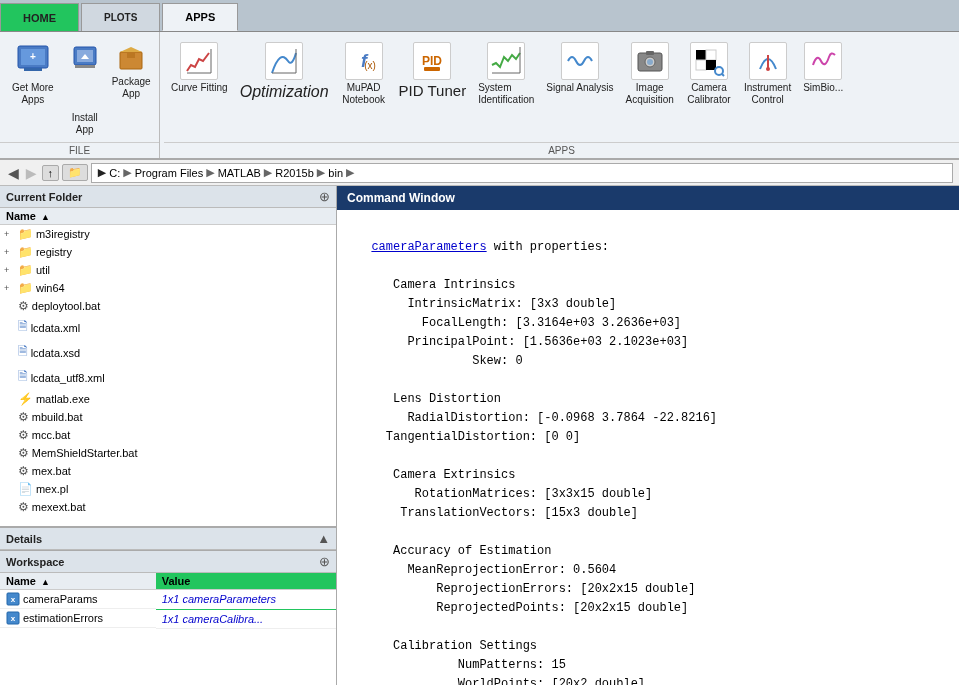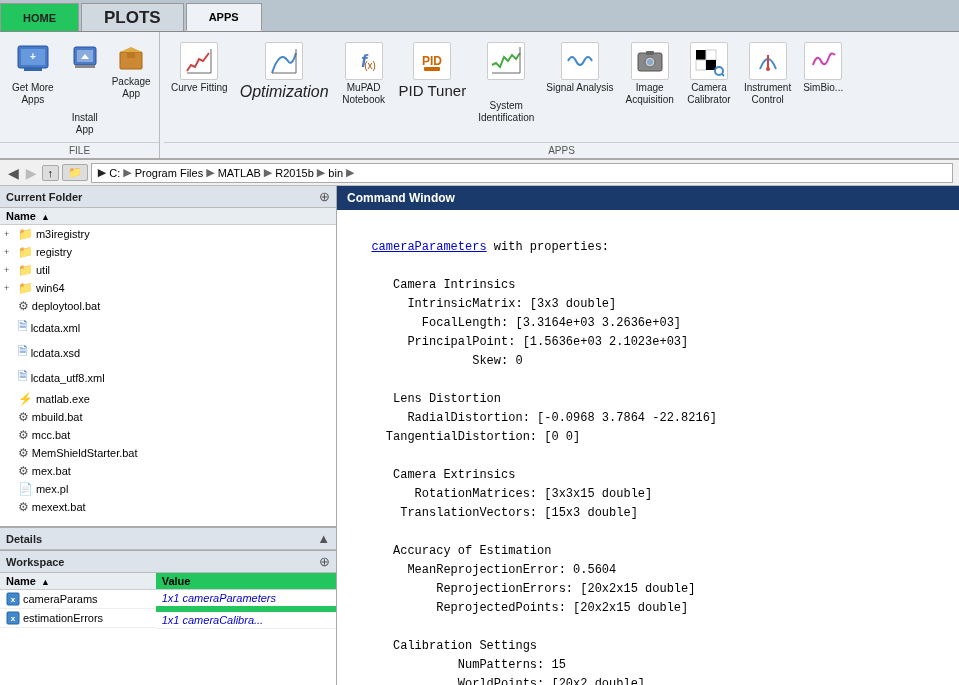--- a/index.html
+++ b/index.html
@@ -3,21 +3,21 @@
   <meta charset="utf-8">
   <style>
     * { margin: 0; padding: 0; box-sizing: border-box; }
     body { font-family: 'Segoe UI', Arial, sans-serif; font-size: 12px; background: #d6d6d6; width: 959px; height: 685px; overflow: hidden; }
   </style>
 </head>
 <body>
 
 <div style="display:flex; align-items:flex-end; background:#b8c4ce; height:32px; border-bottom:1px solid #888;">
   <div style="padding:6px 22px; font-size:11px; font-weight:bold; background:#22c55e; border:1px solid #999; border-bottom:none; height:28px; display:flex; align-items:center; margin-right:2px; cursor:pointer; color:#222;">HOME</div>
-  <div style="padding:6px 22px; font-size:17px; font-weight:bold; background:#d0d8e0; border:1px solid #999; border-bottom:none; height:28px; display:flex; align-items:center; margin-right:2px; cursor:pointer; color:#222;">PLOTS</div>
+  <div style="padding:6px 22px; font-size:10px; font-weight:bold; background:#d0d8e0; border:1px solid #999; border-bottom:none; height:28px; display:flex; align-items:center; margin-right:2px; cursor:pointer; color:#222;">PLOTS</div>
   <div style="padding:6px 22px; font-size:11px; font-weight:bold; background:#eef2f6; border:1px solid #999; border-bottom:1px solid #eef2f6; height:28px; display:flex; align-items:center; margin-right:2px; cursor:pointer; color:#000;">APPS</div>
 </div>
 
 <div style="background:#eef2f6; border-bottom:2px solid #aaa; display:flex; align-items:stretch; min-height:92px; overflow:hidden;">
 
   <div style="display:flex; flex-direction:column; border-right:1px solid #bbb; min-width:160px;">
     <div style="display:flex; align-items:flex-start; padding:6px 6px 2px; gap:4px; flex:1;">
 
       <div style="display:flex; flex-direction:column; align-items:center; cursor:pointer; padding:4px 6px; min-width:50px; text-align:center;">
         <div style="width:38px; height:38px; display:flex; align-items:center; justify-content:center;">
@@ -105,21 +105,21 @@
       </div>
 
       <div style="display:flex; flex-direction:column; align-items:center; cursor:pointer; padding:4px 5px; min-width:56px; text-align:center;">
         <div style="width:38px; height:38px; display:flex; align-items:center; justify-content:center; border:1px solid #ccc; background:white; border-radius:2px;">
           <svg width="32" height="32" viewBox="0 0 32 32">
             <rect width="32" height="32" fill="white"></rect>
             <polyline points="2,20 6,18 10,22 14,12 18,16 22,10 26,14 30,8" fill="none" stroke="#44aa44" stroke-width="2"></polyline>
             <polyline points="2,28 30,28 30,2" fill="none" stroke="#666" stroke-width="1"></polyline>
           </svg>
         </div>
-        <span style="font-size:10px; color:#222; margin-top:20px; line-height:1.2; text-align:center;">System<br>Identification</span>
+        <span style="font-size:10px; color:#222; margin-top:2px; line-height:1.2; text-align:left;">System<br>Identification</span>
       </div>
 
       <div style="display:flex; flex-direction:column; align-items:center; cursor:pointer; padding:4px 5px; min-width:56px; text-align:center;">
         <div style="width:38px; height:38px; display:flex; align-items:center; justify-content:center; border:1px solid #ccc; background:white; border-radius:2px;">
           <svg width="32" height="32" viewBox="0 0 32 32">
             <rect width="32" height="32" fill="white"></rect>
             <path d="M4,16 Q8,8 12,16 Q16,24 20,16 Q24,8 28,16" fill="none" stroke="#4488cc" stroke-width="2"></path>
           </svg>
         </div>
         <span style="font-size:10px; color:#222; margin-top:2px; line-height:1.2; text-align:center;">Signal Analysis</span>
@@ -319,21 +319,21 @@
           </thead>
           <tbody>
             <tr style="cursor:pointer;">
               <td style="padding:2px 6px; font-size:11px; border-bottom:1px solid #eee; display:flex; align-items:center; gap:3px;">
                 <svg width="14" height="14" viewBox="0 0 14 14">
                     <rect x="1" y="1" width="12" height="12" fill="#4488cc" stroke="#2266aa" stroke-width="1" rx="1"></rect>
                     <text x="7" y="10" text-anchor="middle" fill="white" font-size="8" font-weight="bold">x</text>
                   </svg>
                 <span>cameraParams</span>
               </td>
-              <td style="padding:2px 6px; font-size:11px; border-bottom:6px solid #22c55e; color:#0000cc; font-style:italic;">1x1 cameraParameters</td>
+              <td style="padding:2px 6px; font-size:11px; border-bottom:1px solid #22c55e; color:#0000cc; font-style:italic;">1x1 cameraParameters</td>
             </tr>
             <tr style="cursor:pointer;">
               <td style="padding:2px 6px; font-size:11px; border-bottom:1px solid #eee; display:flex; align-items:center; gap:3px;">
                 <svg width="14" height="14" viewBox="0 0 14 14">
                     <rect x="1" y="1" width="12" height="12" fill="#4488cc" stroke="#2266aa" stroke-width="1" rx="1"></rect>
                     <text x="7" y="10" text-anchor="middle" fill="white" font-size="8" font-weight="bold">x</text>
                   </svg>
                 <span>estimationErrors</span>
               </td>
               <td style="padding:2px 6px; font-size:11px; border-bottom:1px solid #eee; color:#0000cc; font-style:italic;">1x1 cameraCalibra...</td>

